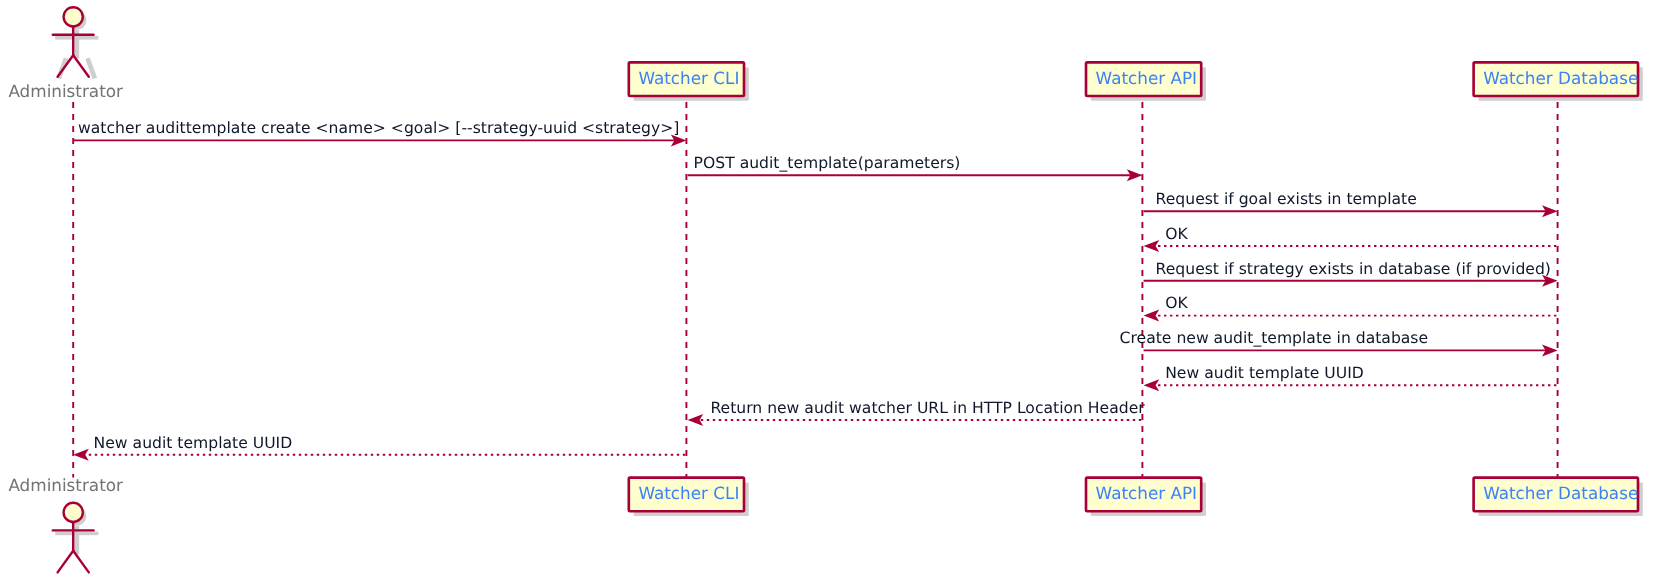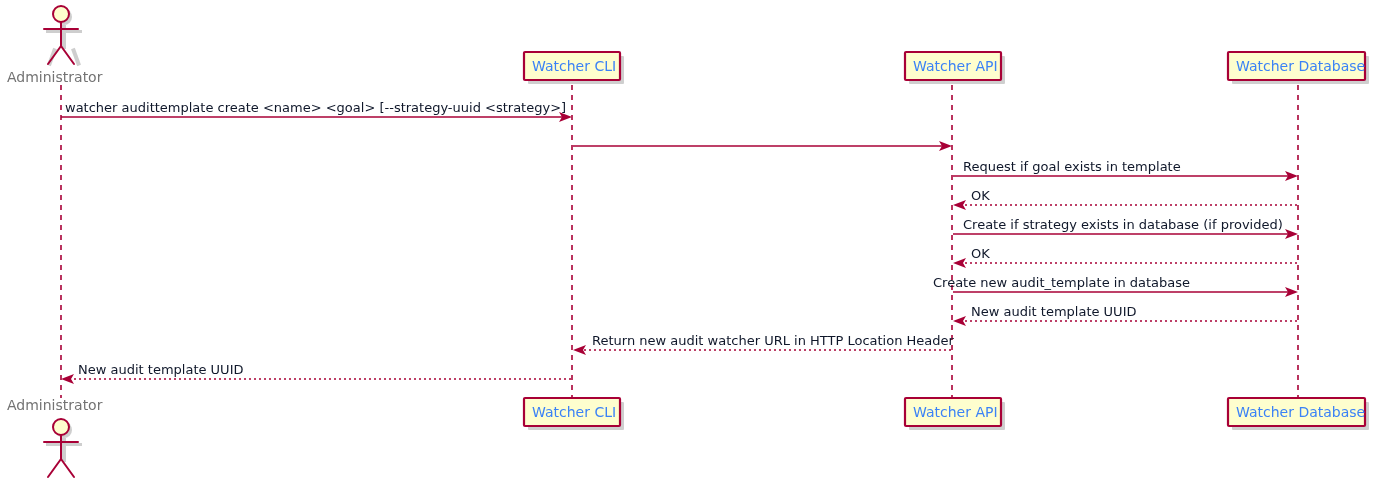--- a/index.html
+++ b/index.html
@@ -214,26 +214,27 @@
   <div class="part-label" style="left:532px; top:59px;">Watcher CLI</div>
   <div class="part-label" style="left:913px; top:59px;">Watcher API</div>
   <div class="part-label" style="left:1236px; top:59px;">Watcher Database</div>
 
   <div class="part-label" style="left:532px; top:405px;">Watcher CLI</div>
   <div class="part-label" style="left:913px; top:405px;">Watcher API</div>
   <div class="part-label" style="left:1236px; top:405px;">Watcher Database</div>
 
   <div class="msg-label" style="left:65px; top:101px;">watcher audittemplate create &lt;name&gt; &lt;goal&gt; [--strategy-uuid &lt;strategy&gt;]</div>
 
+  <div class="msg-label" style="left:578px; top:130px;">POST audit_template(parameters)</div>
 
   <div class="msg-label" style="left:963px; top:160px;">Request if goal exists in template</div>
 
   <div class="msg-label" style="left:971px; top:189px;">OK</div>
 
-  <div class="msg-label" style="left:963px; top:218px;">Create if strategy exists in database (if provided)</div>
+  <div class="msg-label" style="left:963px; top:218px;">Request if strategy exists in database (if provided)</div>
 
   <div class="msg-label" style="left:971px; top:247px;">OK</div>
 
   <div class="msg-label" style="left:933px; top:276px;">Create new audit_template in database</div>
 
   <div class="msg-label" style="left:971px; top:305px;">New audit template UUID</div>
 
   <div class="msg-label" style="left:592px; top:334px;">Return new audit watcher URL in HTTP Location Header</div>
 
   <div class="msg-label" style="left:78px; top:363px;">New audit template UUID</div>

